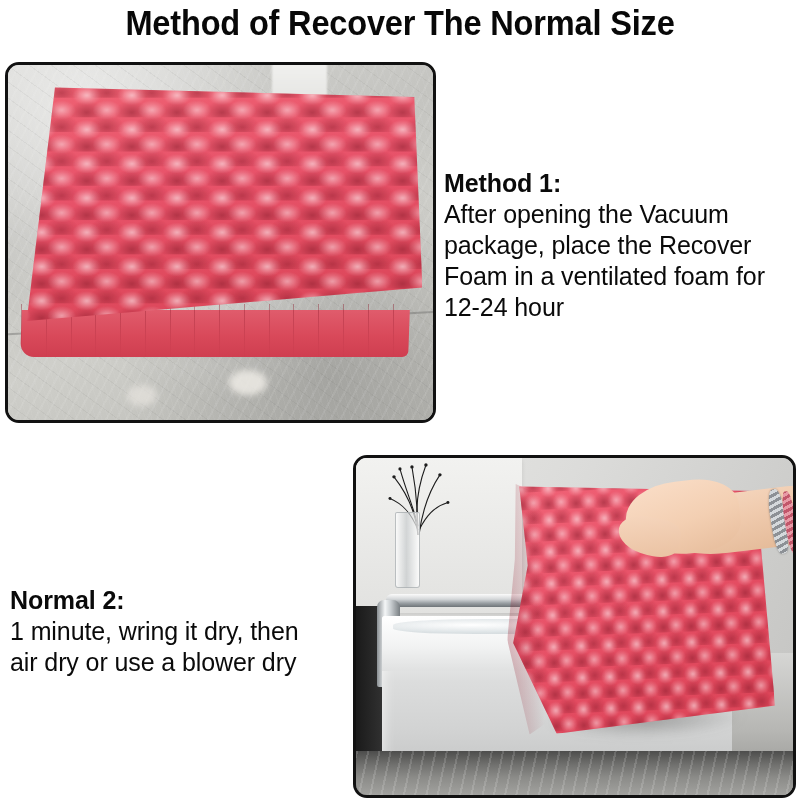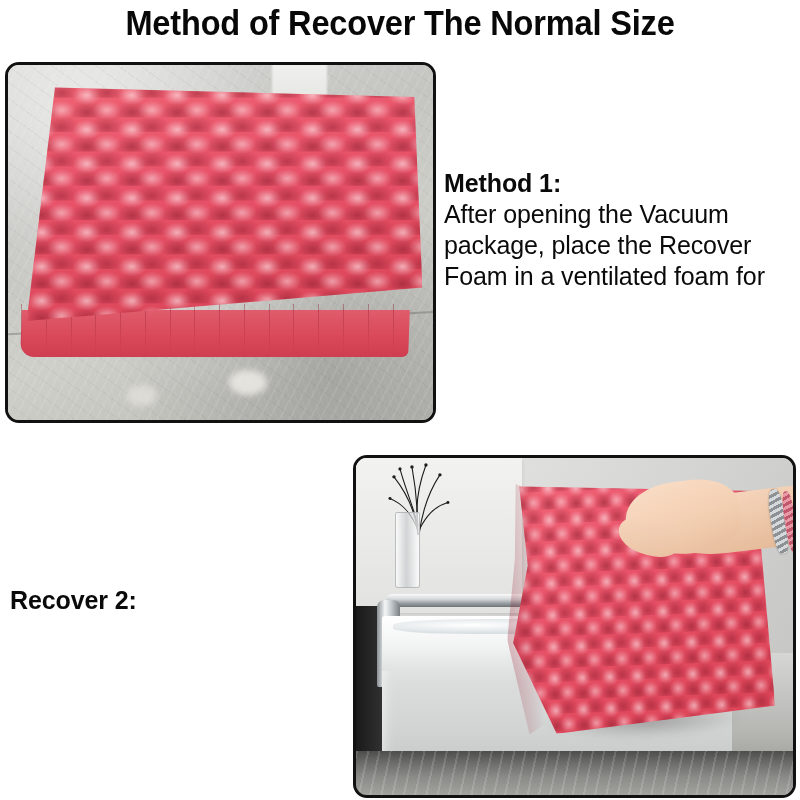--- a/index.html
+++ b/index.html
@@ -389,26 +389,29 @@
 
     </div>
   </div>
 
   <div id="method-1-block" class="text-block">
     <span class="method-heading">Method 1:</span>
     <span class="method-body">
       <span class="method-line">After opening the Vacuum</span>
       <span class="method-line">package, place the Recover</span>
       <span class="method-line">Foam in a ventilated foam for</span>
+      <span class="method-line">12-24 hour</span>
     </span>
   </div>
 
   <div id="method-2-block" class="text-block">
-    <span class="method-heading">Recover 2:</span>
+    <span class="method-heading">Normal 2:</span>
     <span class="method-body">
+      <span class="method-line">1 minute, wring it dry, then</span>
+      <span class="method-line">air dry or use a blower dry</span>
     </span>
   </div>
 
   <div id="photo-2" class="photo-frame">
     <div class="photo-inner sink-scene">
 
       <div class="s2-wall"></div>
       <div class="s2-wall-panel"></div>
       <div class="s2-dark-left"></div>
 

